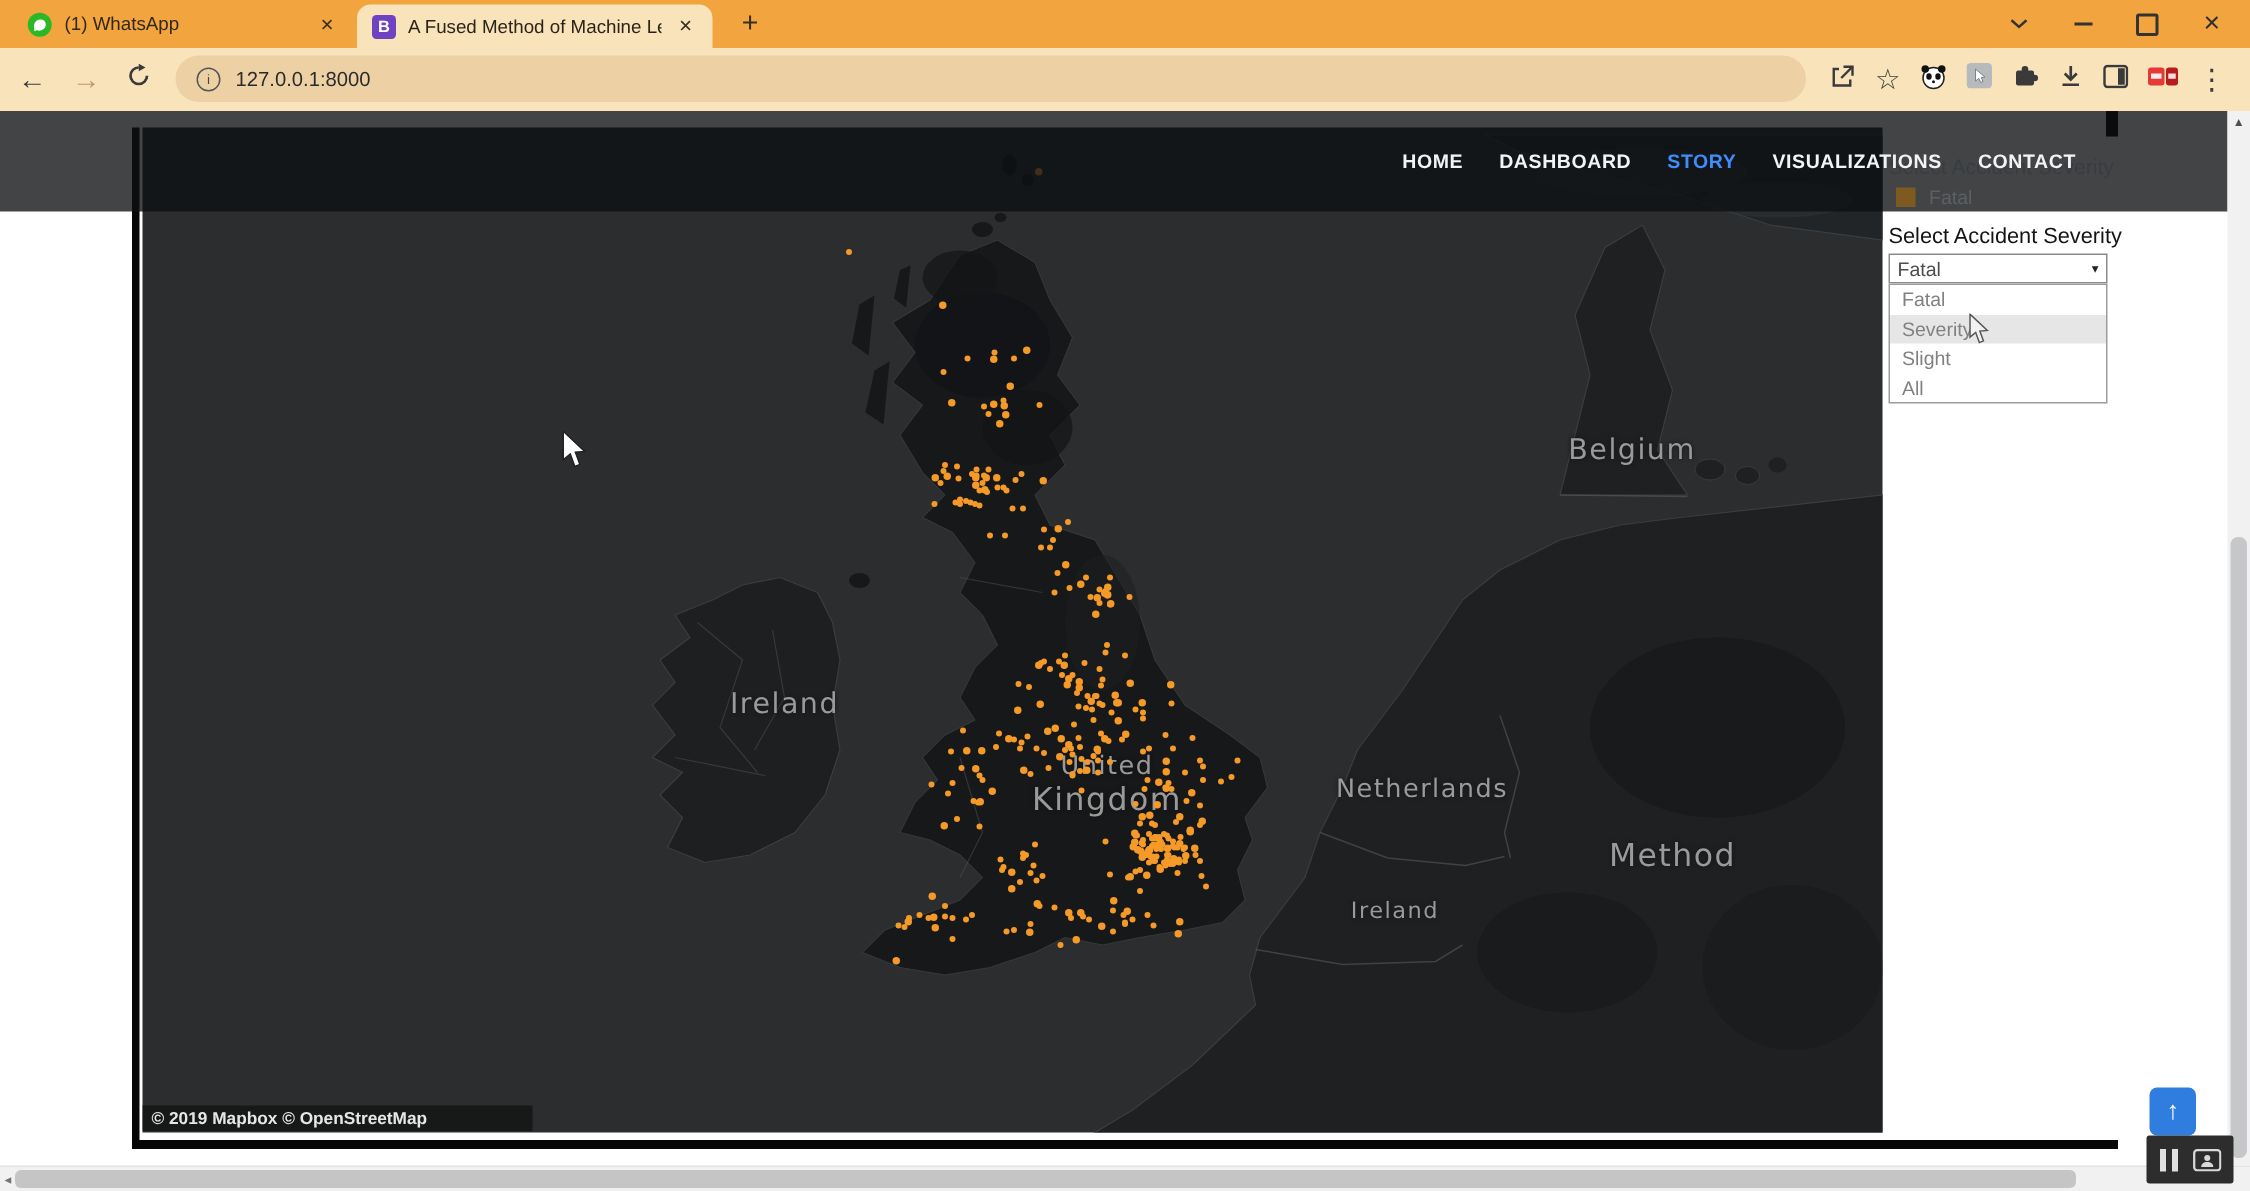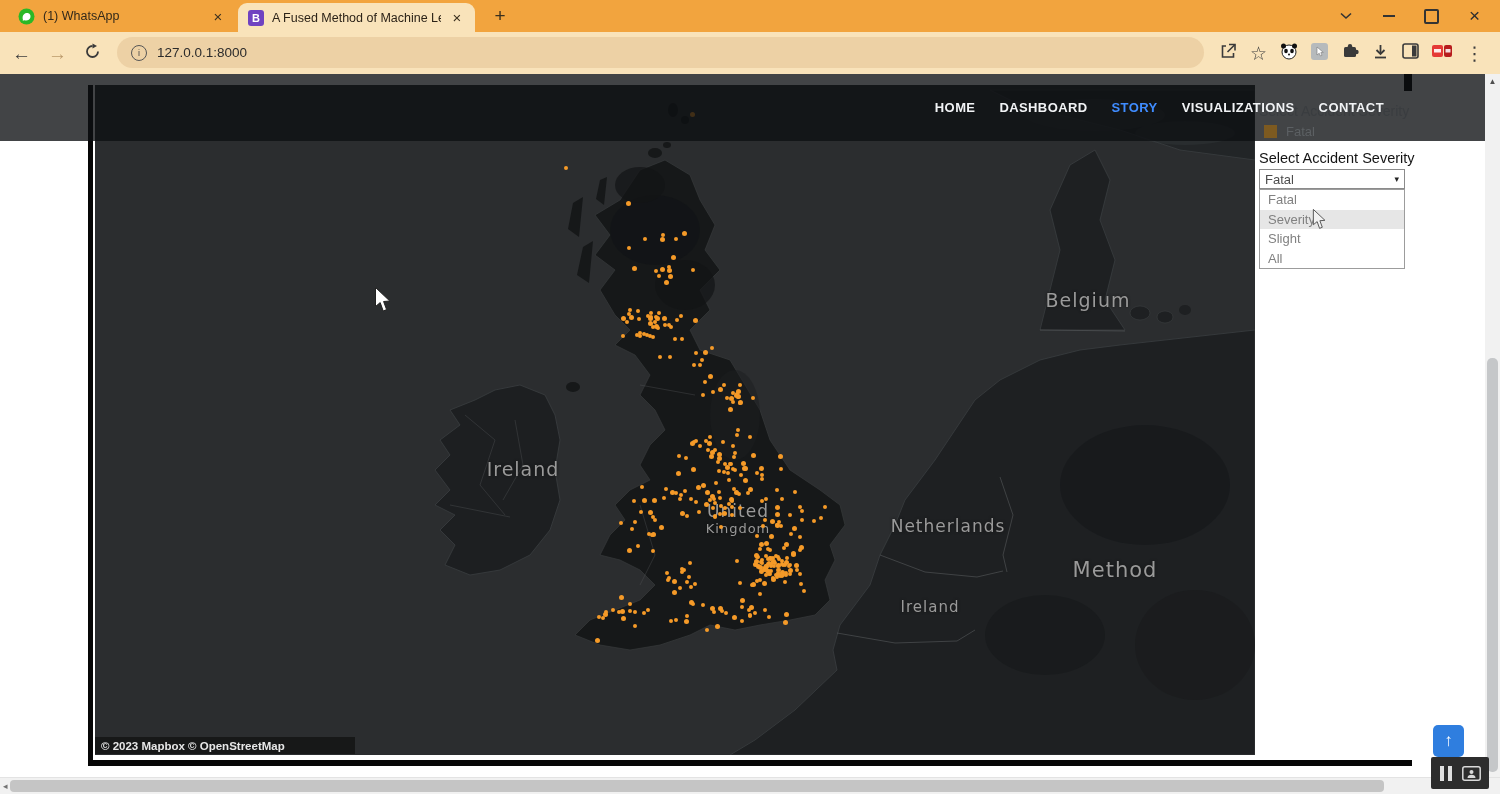--- a/index.html
+++ b/index.html
@@ -137,21 +137,21 @@
   </svg>
 </div>
 
 <div id="map-labels">
     <span style="left: 523px; top: 458px; font-size: 19px;">Ireland</span>
     <span style="left: 1088px; top: 289px; font-size: 19px;">Belgium</span>
     <span style="left: 948px; top: 516px; font-size: 17px;">Netherlands</span>
     <span style="left: 930px; top: 598px; font-size: 15px;">Ireland</span>
     <span style="left: 1115px; top: 558px; font-size: 21px;">Method</span>
     <span style="left: 738px; top: 501px; font-size: 17px;">United</span>
-    <span style="left: 738px; top: 521px; font-size: 13px;">Kingdom</span>
+    <span style="left: 738px; top: 521px; font-size: 21px;">Kingdom</span>
   </div>
 <div id="dots">
     <div class="dot" style="left: 667.723px; top: 274.432px; width: 5px; height: 5px; background: rgb(245, 154, 40);"></div>
     <div class="dot" style="left: 656.992px; top: 273.589px; width: 4px; height: 4px; background: rgb(245, 154, 40);"></div>
     <div class="dot" style="left: 671.439px; top: 254.715px; width: 5px; height: 5px; background: rgb(245, 154, 40);"></div>
     <div class="dot" style="left: 674.43px; top: 236.807px; width: 4px; height: 4px; background: rgb(245, 154, 40);"></div>
     <div class="dot" style="left: 660.485px; top: 236.702px; width: 5px; height: 5px; background: rgb(245, 154, 40);"></div>
     <div class="dot" style="left: 631.636px; top: 265.683px; width: 5px; height: 5px; background: rgb(245, 154, 40);"></div>
     <div class="dot" style="left: 666.706px; top: 265.464px; width: 4px; height: 4px; background: rgb(245, 154, 40);"></div>
     <div class="dot" style="left: 642.93px; top: 236.536px; width: 4px; height: 4px; background: rgb(245, 154, 40);"></div>
@@ -504,21 +504,21 @@
     <div class="dot" style="left: 743.328px; top: 465.883px; width: 5px; height: 5px; background: rgb(245, 154, 40);"></div>
     <div class="dot" style="left: 715.973px; top: 460.283px; width: 4px; height: 4px; background: rgb(245, 154, 40);"></div>
     <div class="dot" style="left: 728.776px; top: 461.84px; width: 4px; height: 4px; background: rgb(245, 154, 40);"></div>
     <div class="dot" style="left: 717.099px; top: 469.442px; width: 4px; height: 4px; background: rgb(245, 154, 40);"></div>
     <div class="dot" style="left: 758.815px; top: 466.301px; width: 5px; height: 5px; background: rgb(245, 154, 40);"></div>
     <div class="dot" style="left: 564px; top: 166px; width: 4px; height: 4px; background: rgb(245, 154, 40);"></div>
     <div class="dot" style="left: 689.5px; top: 111.5px; width: 5px; height: 5px; background: rgb(245, 154, 40);"></div>
     <div class="dot" style="left: 625.5px; top: 200.5px; width: 5px; height: 5px; background: rgb(245, 154, 40);"></div>
     <div class="dot" style="left: 594.5px; top: 637.5px; width: 5px; height: 5px; background: rgb(245, 154, 40);"></div>
   </div>
-<div class="attrib">© 2023 Mapbox © OpenStreetMap</div>
+<div class="attrib">© 2019 Mapbox © OpenStreetMap</div>
 
 <div class="cborder-l"></div>
 <div class="cborder-b"></div>
 <div class="cnotch"></div>
 
 <div class="navbar">
   <span class="lgd-title">Select Accident Severity</span>
   <span class="lgd-row">
     <span class="lgd-swatch"></span>
     <span class="lgd-label">Fatal</span>

